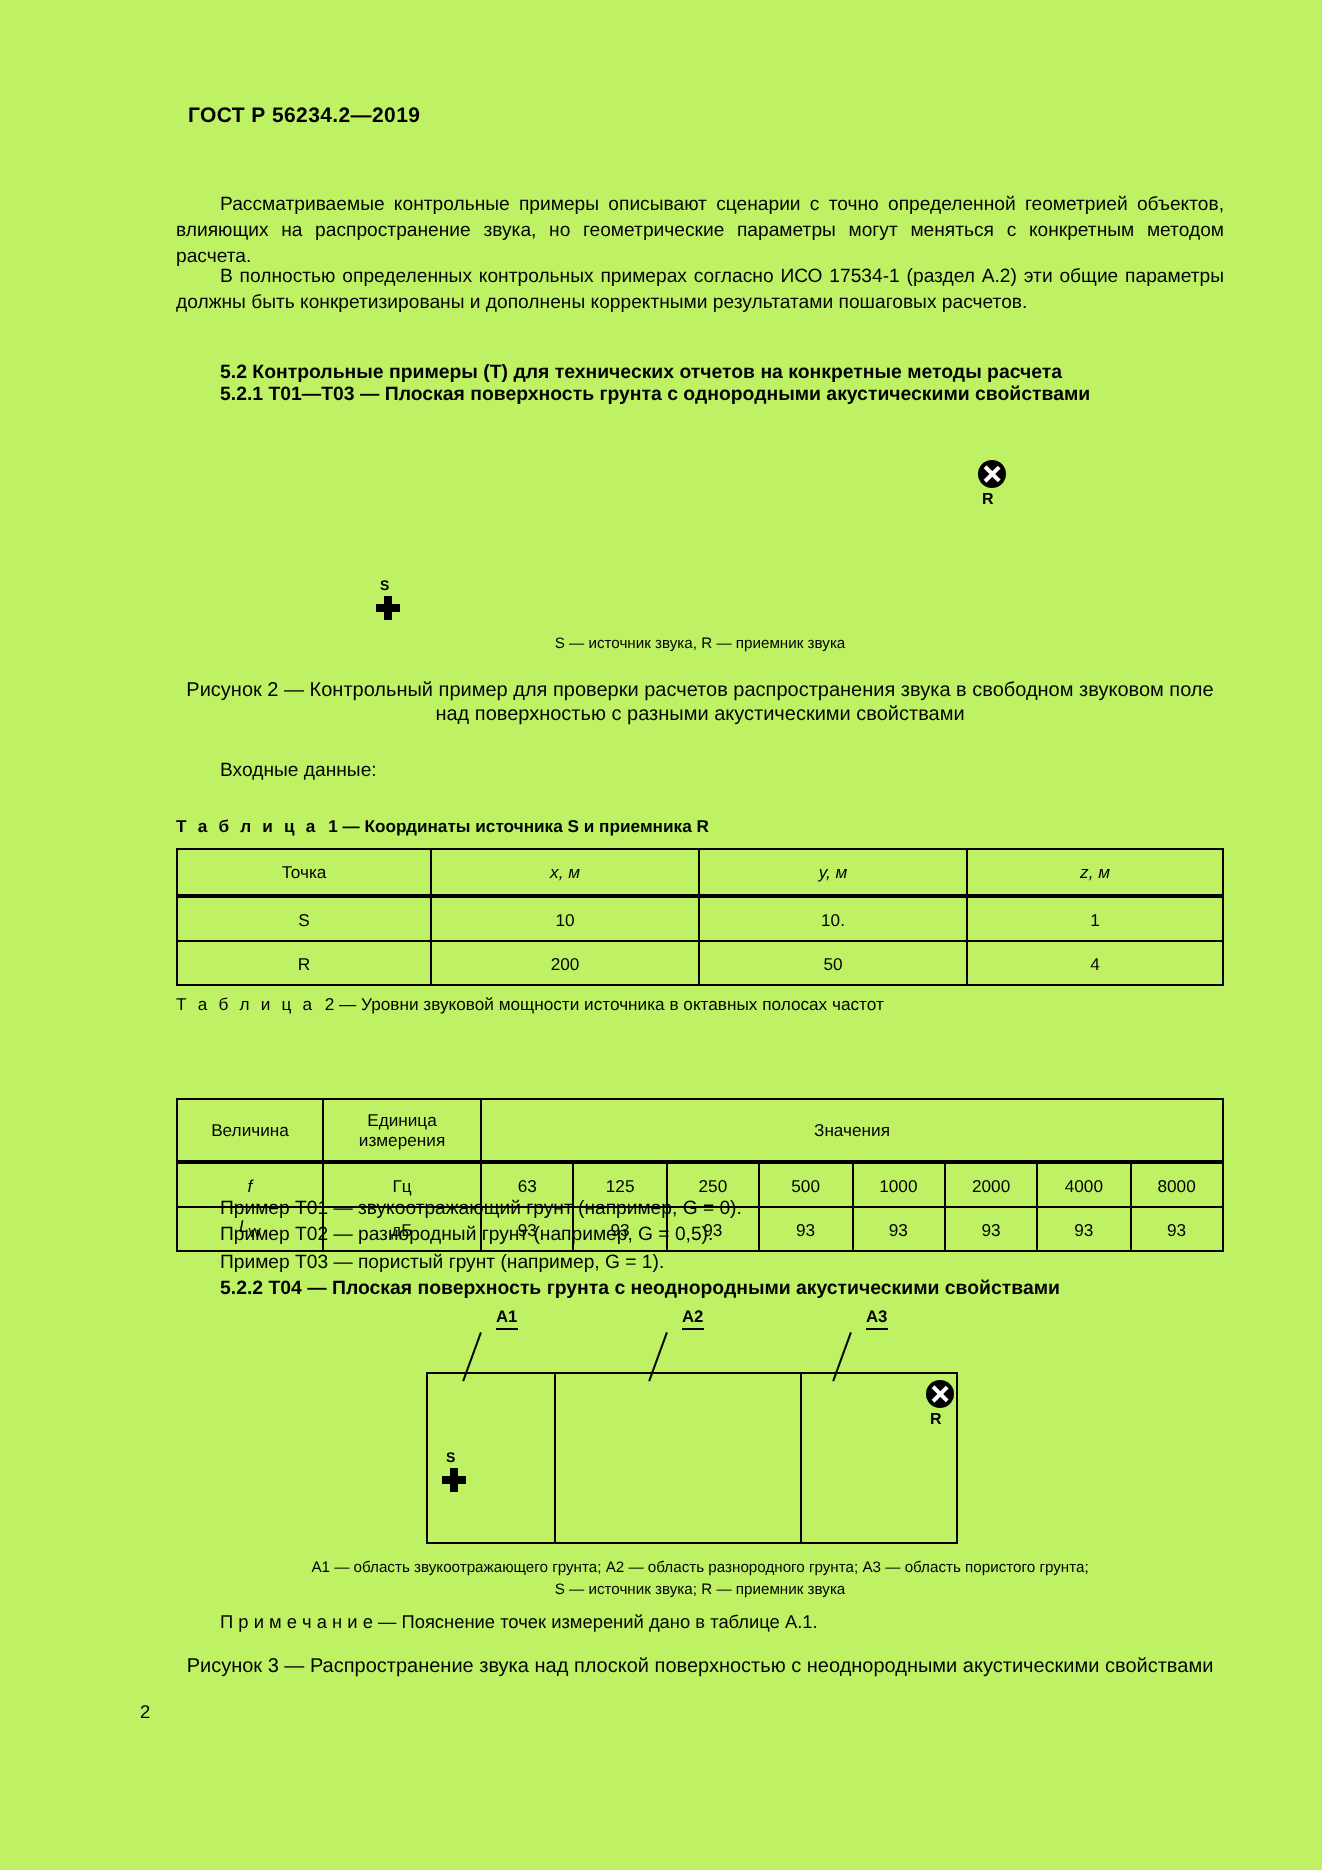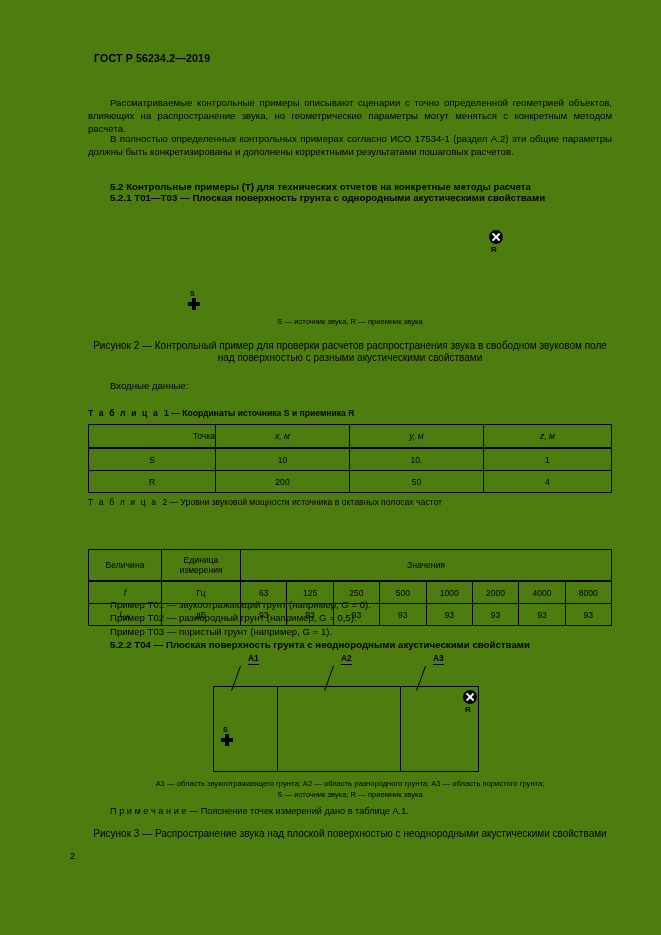--- a/index.html
+++ b/index.html
@@ -13,21 +13,21 @@
     position: relative;
     font-family: "Liberation Sans", sans-serif;
     color: #000000;
     overflow: hidden;
   }
   .page {
     position: absolute;
     left: 0; top: 0;
     width: 661px;
     height: 935px;
-    background: #4d7c0f;
+    background: #bef264;
   }
 
   
   .doc-header {
     position: absolute;
     left: 94px;
     top: 52px;
     font-size: 10.5px;
     font-weight: bold;
     letter-spacing: 0.2px;
@@ -295,21 +295,21 @@
 
   <div class="lead-in lead-input">Входные данные:</div>
 
   <div class="table-title t1-title">
     <span class="sp">Т а б л и ц а</span>&nbsp;&nbsp;<span>1</span>&nbsp;<span>— Координаты источника S и приемника R</span>
   </div>
 
   <table class="gost" id="table1">
     <thead>
       <tr>
-        <td style="width:126px;text-align:right;">Точка</td>
+        <td style="width:126px;">Точка</td>
         <td style="width:133px;text-align:center;" class="ital">x, м</td>
         <td style="width:133px;" class="ital">y, м</td>
         <td class="ital">z, м</td>
       </tr>
     </thead>
     <tbody>
       <tr>
         <td>S</td>
         <td>10</td>
         <td>10.</td>

